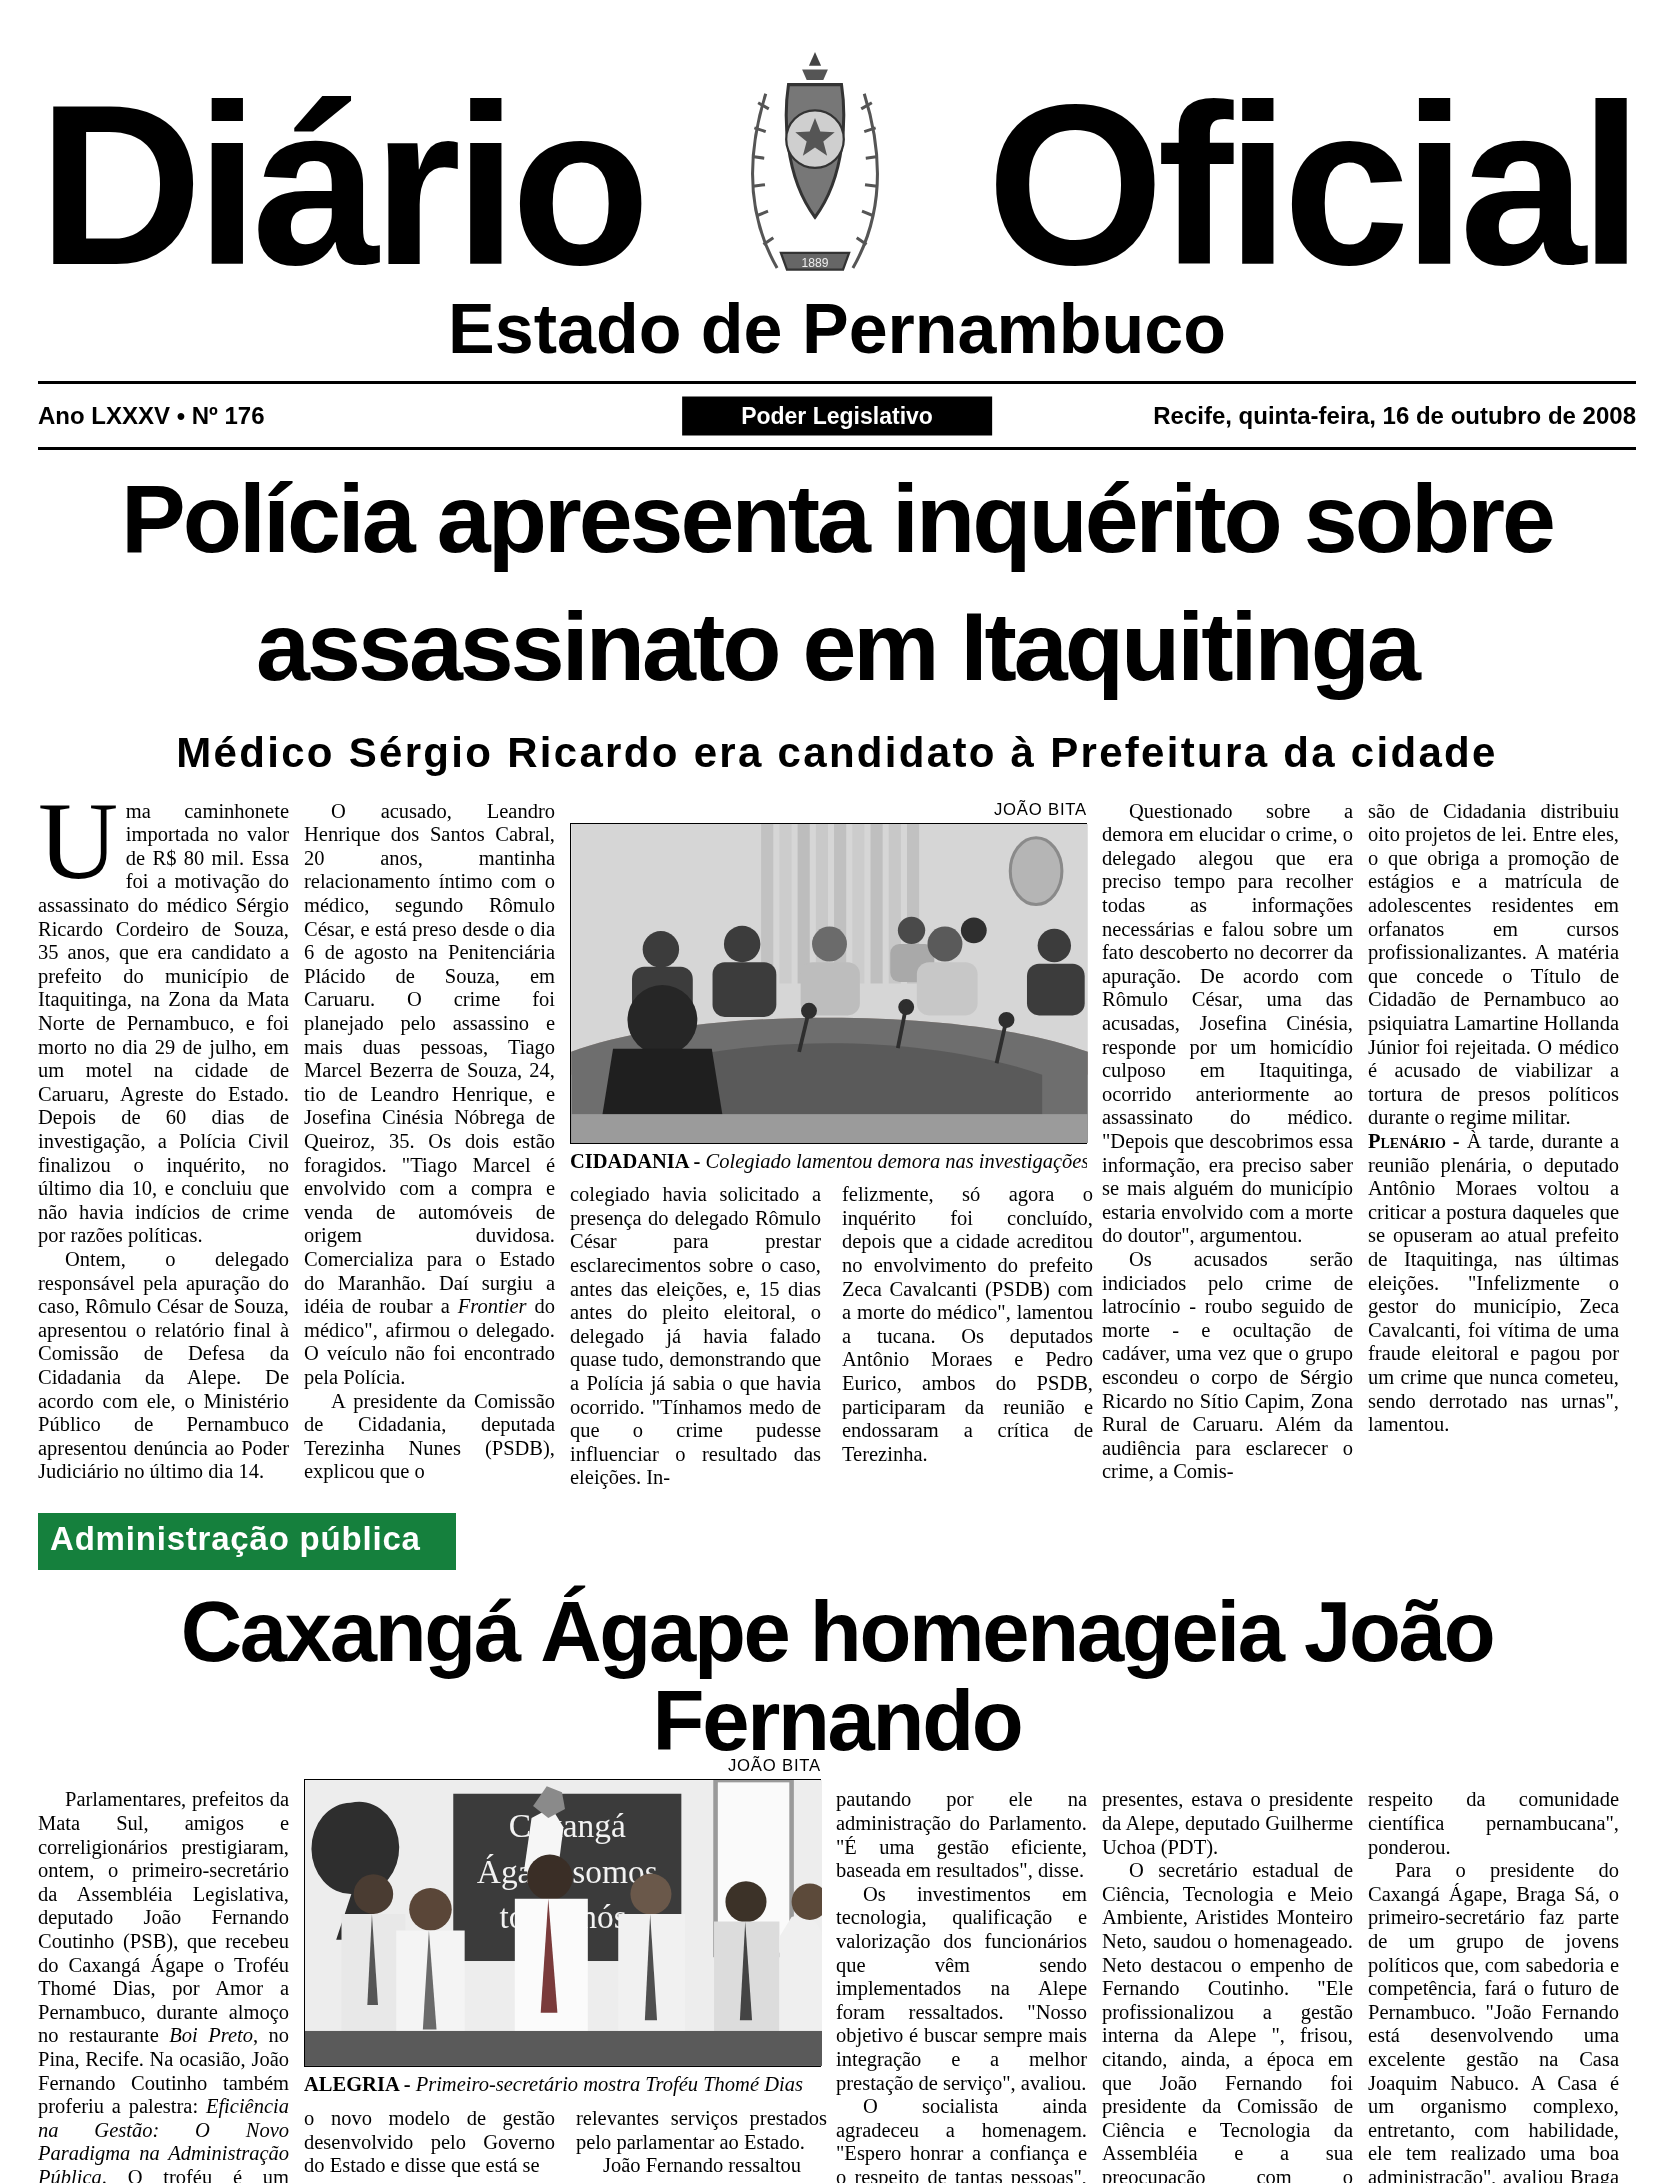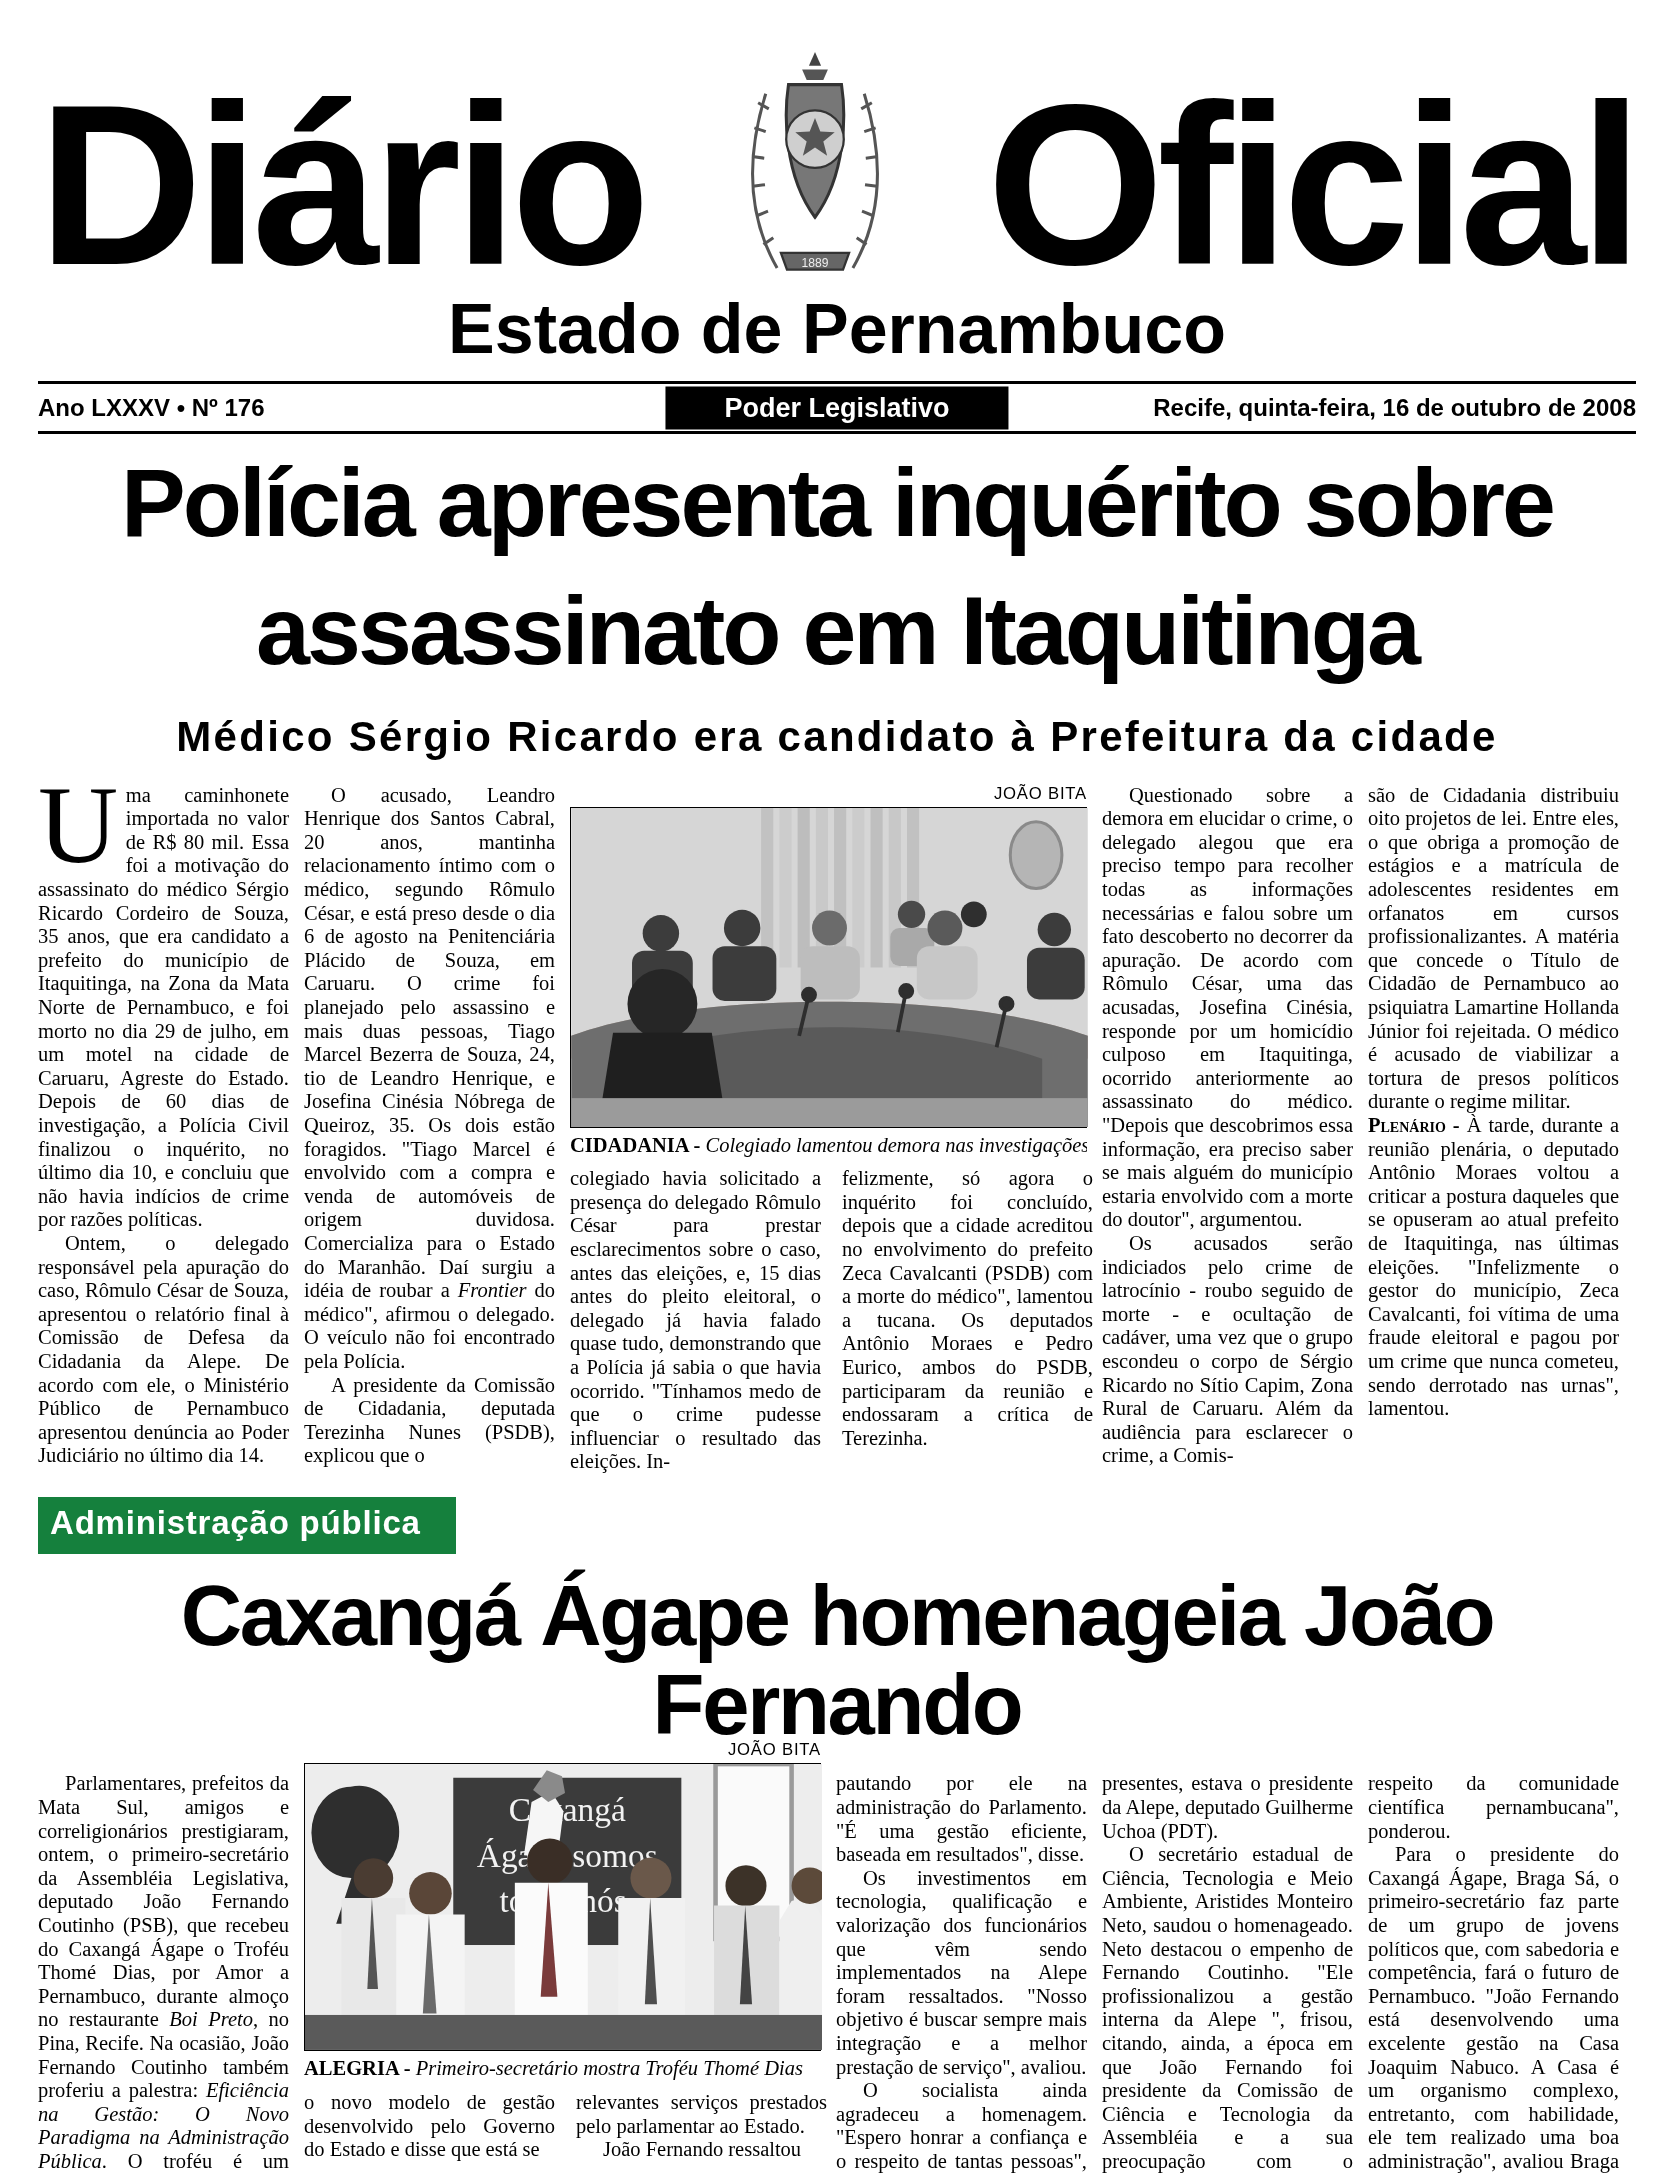--- a/index.html
+++ b/index.html
@@ -9,24 +9,24 @@
     font-family:"Liberation Serif", serif; color:#000;
   }
   
   .masthead { display:flex; justify-content:space-between; align-items:flex-end; margin-top:40px; height:251px; }
   .mast-title { font-family:"Liberation Sans", sans-serif; font-weight:bold; font-size:228px; letter-spacing:-6.8px; line-height:0.92; white-space:nowrap; }
   .crest { flex:0 0 144px; display:flex; justify-content:center; align-items:flex-end; }
   .subtitle { text-align:center; font-family:"Liberation Sans", sans-serif; font-weight:bold; font-size:70px; letter-spacing:0px; margin-top:1.5px; line-height:1.05; }
   .rule { border:none; border-top:3px solid #000; margin:0; }
   .rule-top { margin-top:15px; }
   
-  .dateline { position:relative; height:47px; display:flex; justify-content:space-between; align-items:center;
+  .dateline { position:relative; height:63px; display:flex; justify-content:space-between; align-items:center;
     font-family:"Liberation Sans", sans-serif; font-weight:bold; font-size:24px; }
   .pl-box { position:absolute; left:50%; top:50%; transform:translate(-50%,-50%);
-    background:#000; color:#fff; font-size:27px; padding:6px 59px; white-space:nowrap; }
+    background:#000; color:#fff; font-size:23px; padding:6px 59px; white-space:nowrap; }
   
   .headline1 { text-align:center; font-family:"Liberation Sans", sans-serif; font-weight:bold;
     font-size:97px; letter-spacing:-3px; line-height:1.32; margin-top:4.6px; }
   .subheadline { text-align:center; font-family:"Liberation Sans", sans-serif; font-weight:bold;
     font-size:42px; letter-spacing:2.3px; margin-top:18px; }
   
   .article-row { display:flex; gap:15px; margin-top:23px; }
   .row1 { height:693px; }
   .row2 { height:404px; }
   .col { flex:0 0 251px; width:251px; font-size:20.5px; line-height:23.6px; text-align:justify; overflow:hidden; }

